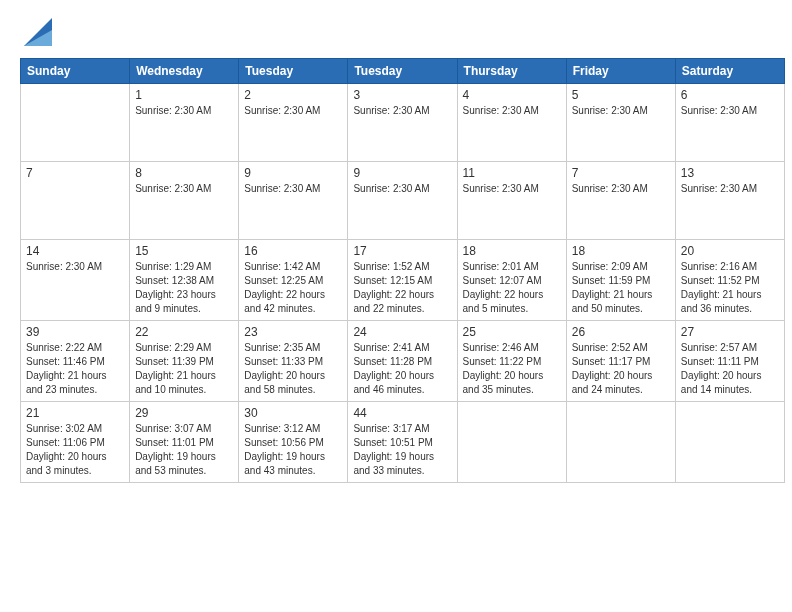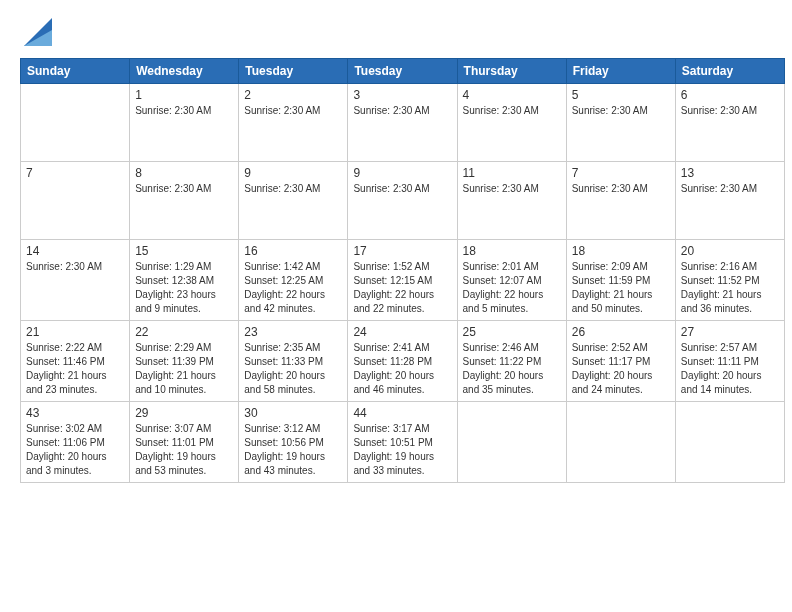--- a/index.html
+++ b/index.html
@@ -212,21 +212,21 @@
             <span class="day-number">18</span>
             <div class="day-info">Sunrise: 2:09 AM<br>Sunset: 11:59 PM<br>Daylight: 21 hours and 50 minutes.</div>
           </td>
           <td>
             <span class="day-number">20</span>
             <div class="day-info">Sunrise: 2:16 AM<br>Sunset: 11:52 PM<br>Daylight: 21 hours and 36 minutes.</div>
           </td>
         </tr>
         <tr class="week-row">
           <td>
-            <span class="day-number">21</span>
+            <span class="day-number">39</span>
             <div class="day-info">Sunrise: 2:22 AM<br>Sunset: 11:46 PM<br>Daylight: 21 hours and 23 minutes.</div>
           </td>
           <td>
             <span class="day-number">22</span>
             <div class="day-info">Sunrise: 2:29 AM<br>Sunset: 11:39 PM<br>Daylight: 21 hours and 10 minutes.</div>
           </td>
           <td>
             <span class="day-number">23</span>
             <div class="day-info">Sunrise: 2:35 AM<br>Sunset: 11:33 PM<br>Daylight: 20 hours and 58 minutes.</div>
           </td>
@@ -242,21 +242,21 @@
             <span class="day-number">26</span>
             <div class="day-info">Sunrise: 2:52 AM<br>Sunset: 11:17 PM<br>Daylight: 20 hours and 24 minutes.</div>
           </td>
           <td>
             <span class="day-number">27</span>
             <div class="day-info">Sunrise: 2:57 AM<br>Sunset: 11:11 PM<br>Daylight: 20 hours and 14 minutes.</div>
           </td>
         </tr>
         <tr class="week-row">
           <td>
-            <span class="day-number">43</span>
+            <span class="day-number">21</span>
             <div class="day-info">Sunrise: 3:02 AM<br>Sunset: 11:06 PM<br>Daylight: 20 hours and 3 minutes.</div>
           </td>
           <td>
             <span class="day-number">29</span>
             <div class="day-info">Sunrise: 3:07 AM<br>Sunset: 11:01 PM<br>Daylight: 19 hours and 53 minutes.</div>
           </td>
           <td>
             <span class="day-number">30</span>
             <div class="day-info">Sunrise: 3:12 AM<br>Sunset: 10:56 PM<br>Daylight: 19 hours and 43 minutes.</div>
           </td>

